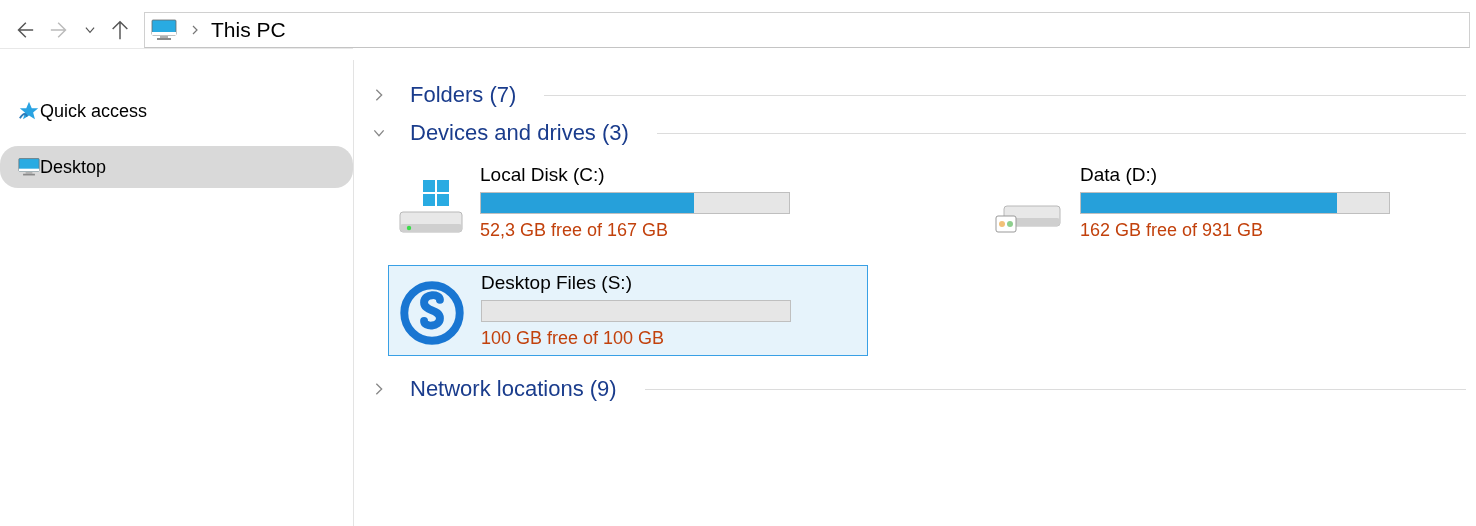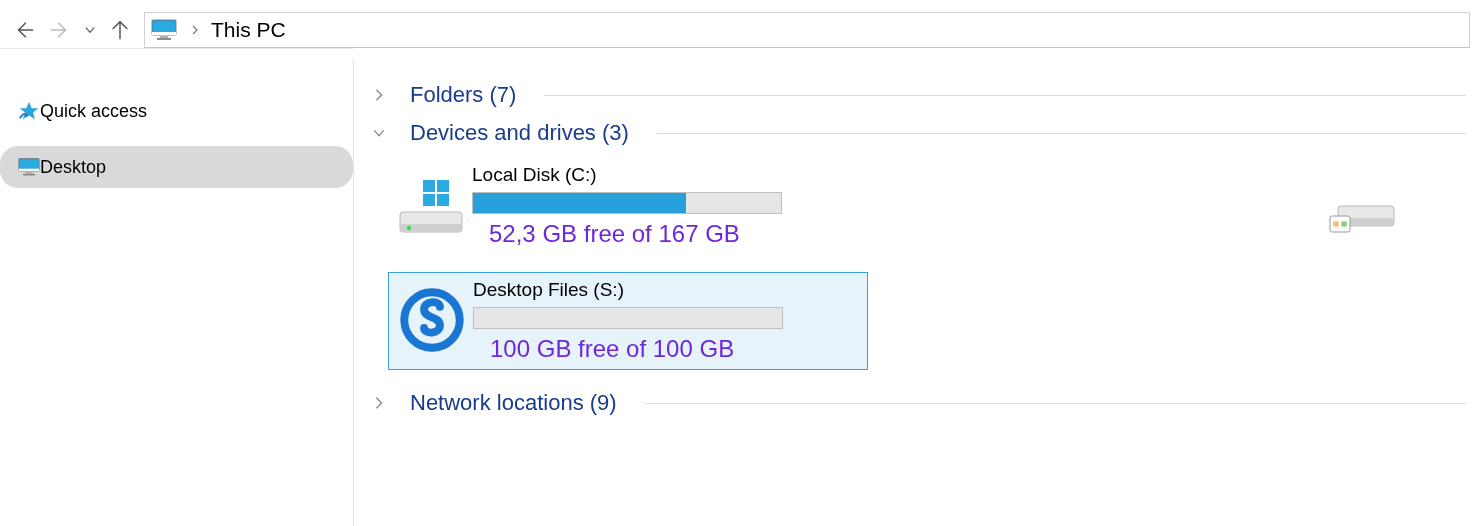--- a/index.html
+++ b/index.html
@@ -27,28 +27,28 @@
   .spacer-top { height:30px; }
 
   
   .content { flex:1; padding:14px 10px 10px 14px; }
   .section-row { display:flex; align-items:center; gap:20px; margin:8px 0 12px 0; }
   .section-row .exp { width:22px; height:22px; color:#666; display:flex; align-items:center; justify-content:center;}
   .section-row .title { color:#1a3c8c; font-size:22px; }
   .section-row .rule { flex:1; height:1px; background:#dcdcdc; margin-left:8px; }
 
   .drive-grid { display:flex; flex-wrap:wrap; gap:18px 120px; padding-left:20px; margin-bottom:20px;}
-  .drive { display:flex; align-items:flex-start; gap:4px; width:480px; padding:6px;justify-content:flex-end; }
+  .drive { display:flex; align-items:flex-start; gap:12px; width:480px; padding:6px; }
   .drive.selected { border:1px solid #39a0e5; background:#e6f3fb; }
   .drive .dicon { width:74px; height:74px; display:flex; align-items:flex-end; justify-content:center; }
   .drive .info { flex:1; }
   .drive .name { font-size:19px; margin-bottom:6px;}
   .drive .bar { width:310px; height:22px; border:1px solid #bfbfbf; background:#e6e6e6; position:relative; margin-bottom:6px;}
   .drive .bar .fill { position:absolute; left:0; top:0; bottom:0; background:#26a0da; }
-  .drive .free { font-size:24px; color:#6d28d9;margin-left:17px; }
+  .drive .free { font-size:18px; color:#c2410c; }
 
 </style>
 </head>
 <body>
 
 <div class="window">
 
   <div class="topbar">
     <div class="nav-btn">
       <svg viewBox="0 0 24 24" fill="none" stroke="currentColor" stroke-width="1.6">
@@ -166,20 +166,27 @@
           <div class="dicon">
             <svg width="74" height="62" viewBox="0 0 74 62">
               <rect x="10" y="30" width="56" height="20" rx="3" fill="#e8e8e8" stroke="#b8b8b8"></rect>
               <rect x="10" y="42" width="56" height="8" rx="3" fill="#cfcfcf"></rect>
               <circle cx="18" cy="46" r="2" fill="#3bdc4a"></circle>
               <rect x="2" y="40" width="20" height="16" rx="2" fill="#fff" stroke="#999"></rect>
               <circle cx="8" cy="48" r="3" fill="#f2c078"></circle>
               <circle cx="16" cy="48" r="3" fill="#8ecf8e"></circle>
             </svg>
           </div>
+          <div class="info">
+            <div class="name">Data (D:)</div>
+            <div class="bar">
+              <div class="fill" style="width:83%"></div>
+            </div>
+            <div class="free">162 GB free of 931 GB</div>
+          </div>
         </div>
 
         <div class="drive selected">
           <div class="dicon">
             <svg width="66" height="66" viewBox="0 0 100 100">
               <circle cx="50" cy="50" r="42" fill="none" stroke="#1976d2" stroke-width="12"></circle>
               <path d="M62 30 C62 20, 38 20, 38 34 C38 48, 62 44, 62 58 C62 72, 38 72, 38 62" fill="none" stroke="#1976d2" stroke-width="12" stroke-linecap="round"></path>
             </svg>
           </div>
           <div class="info">

